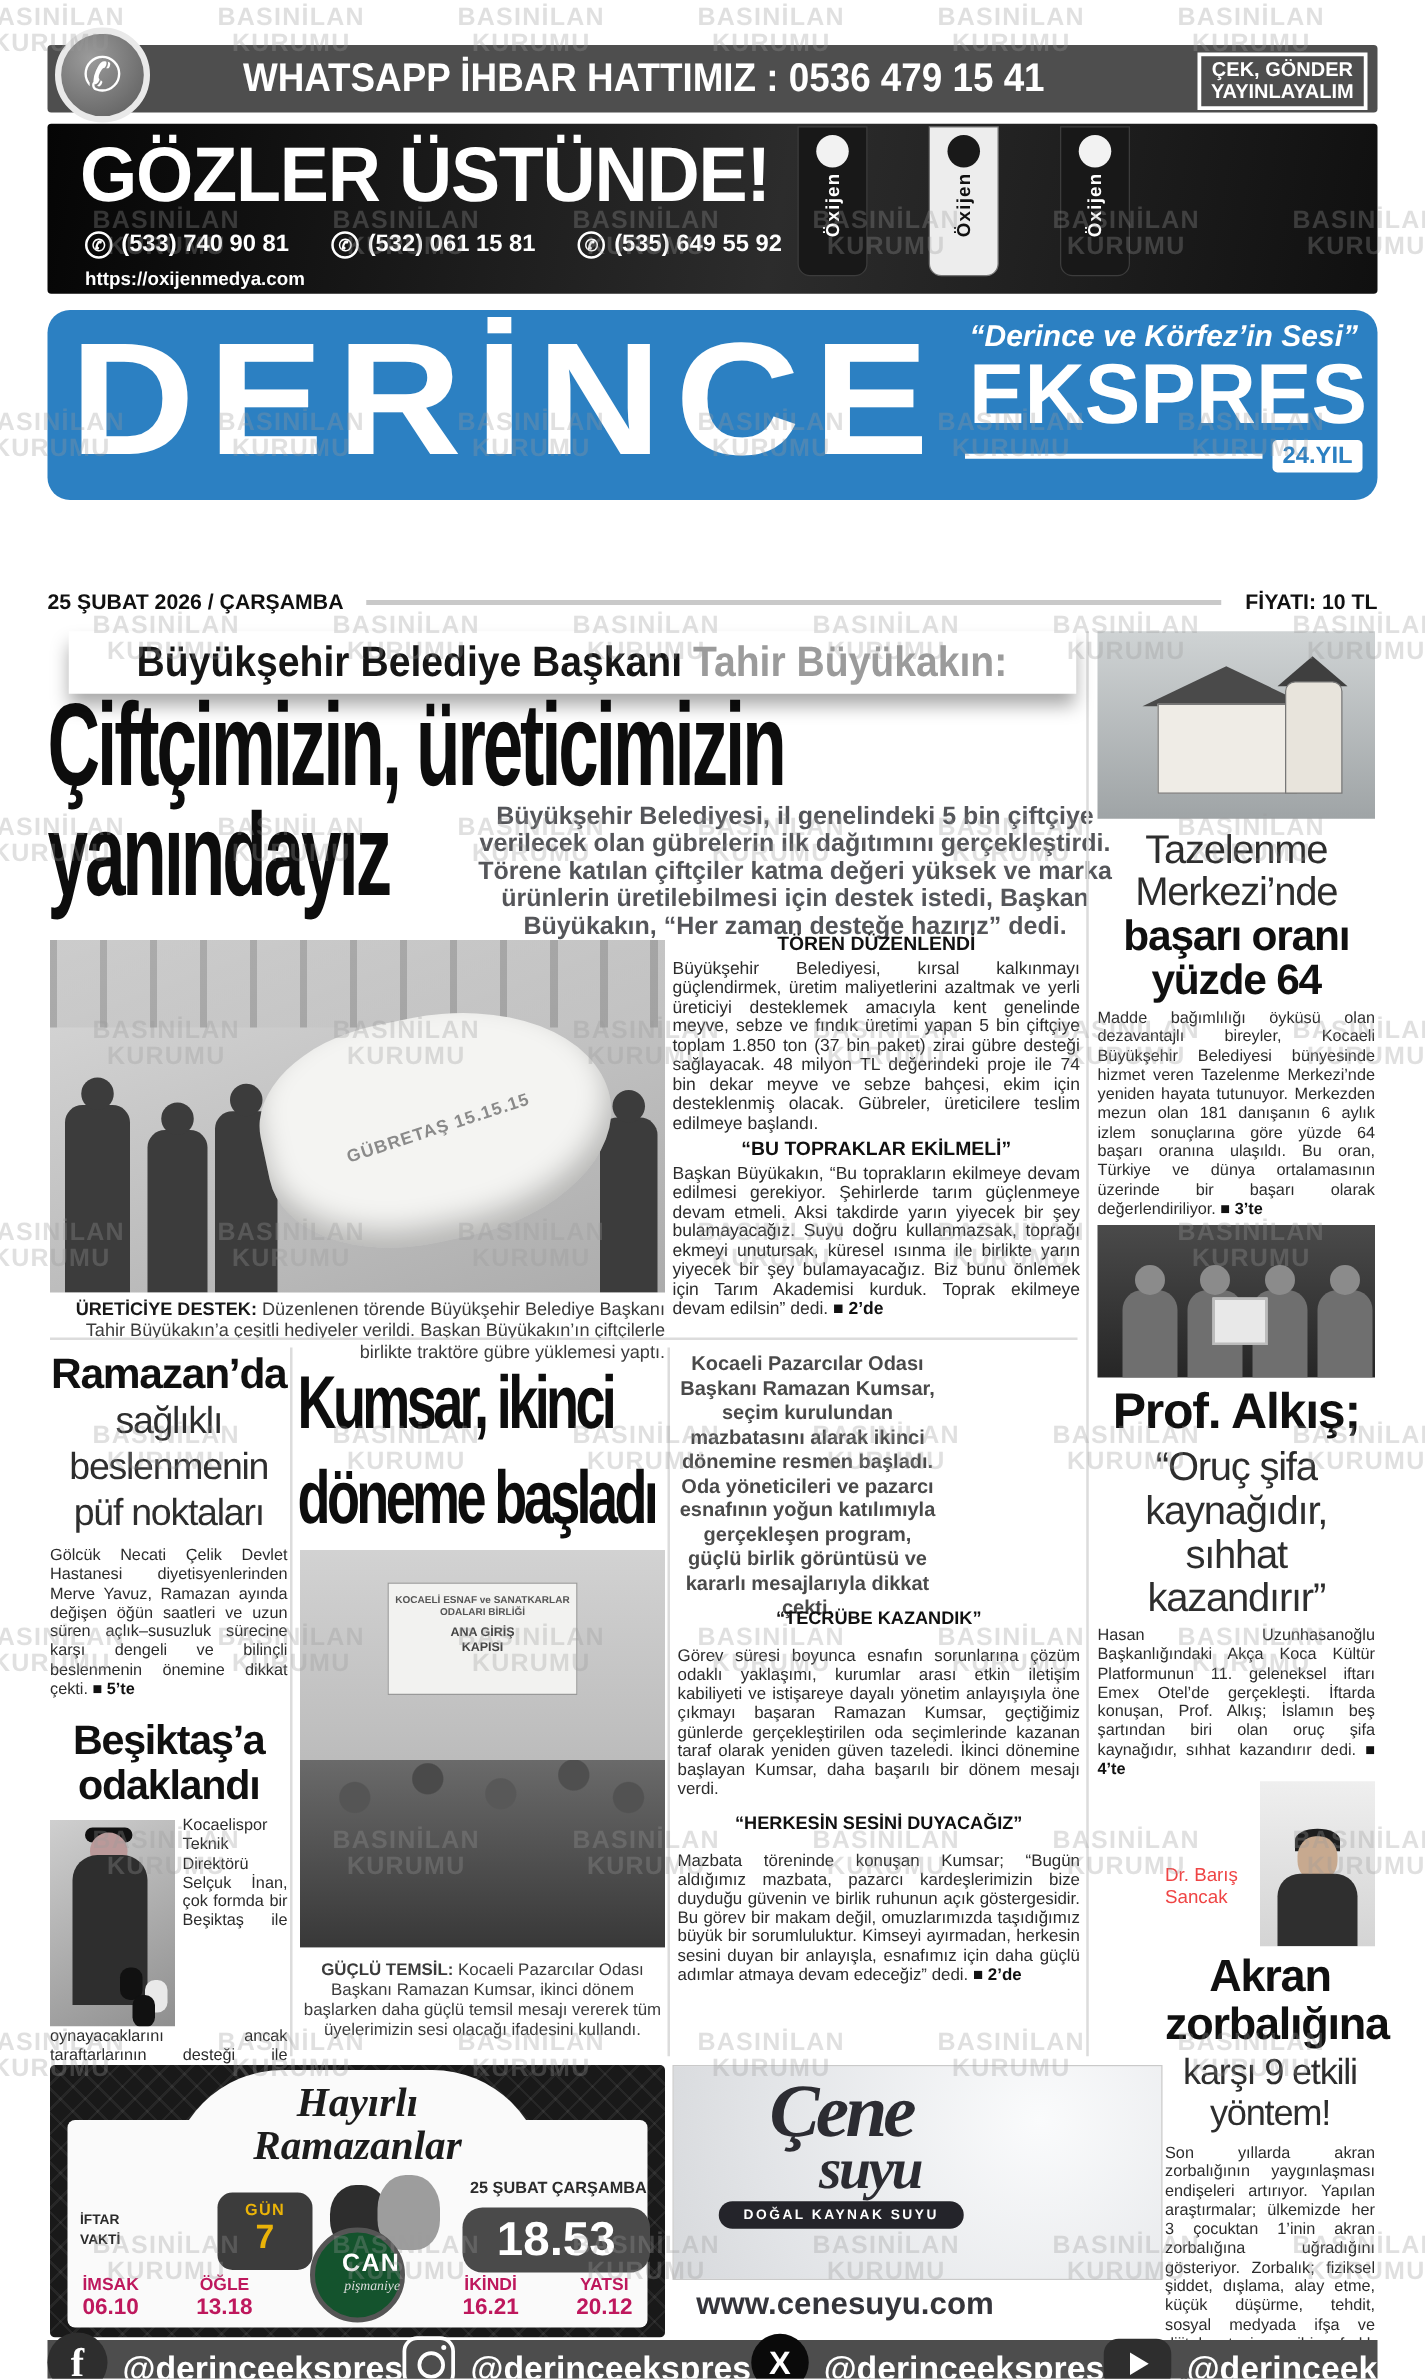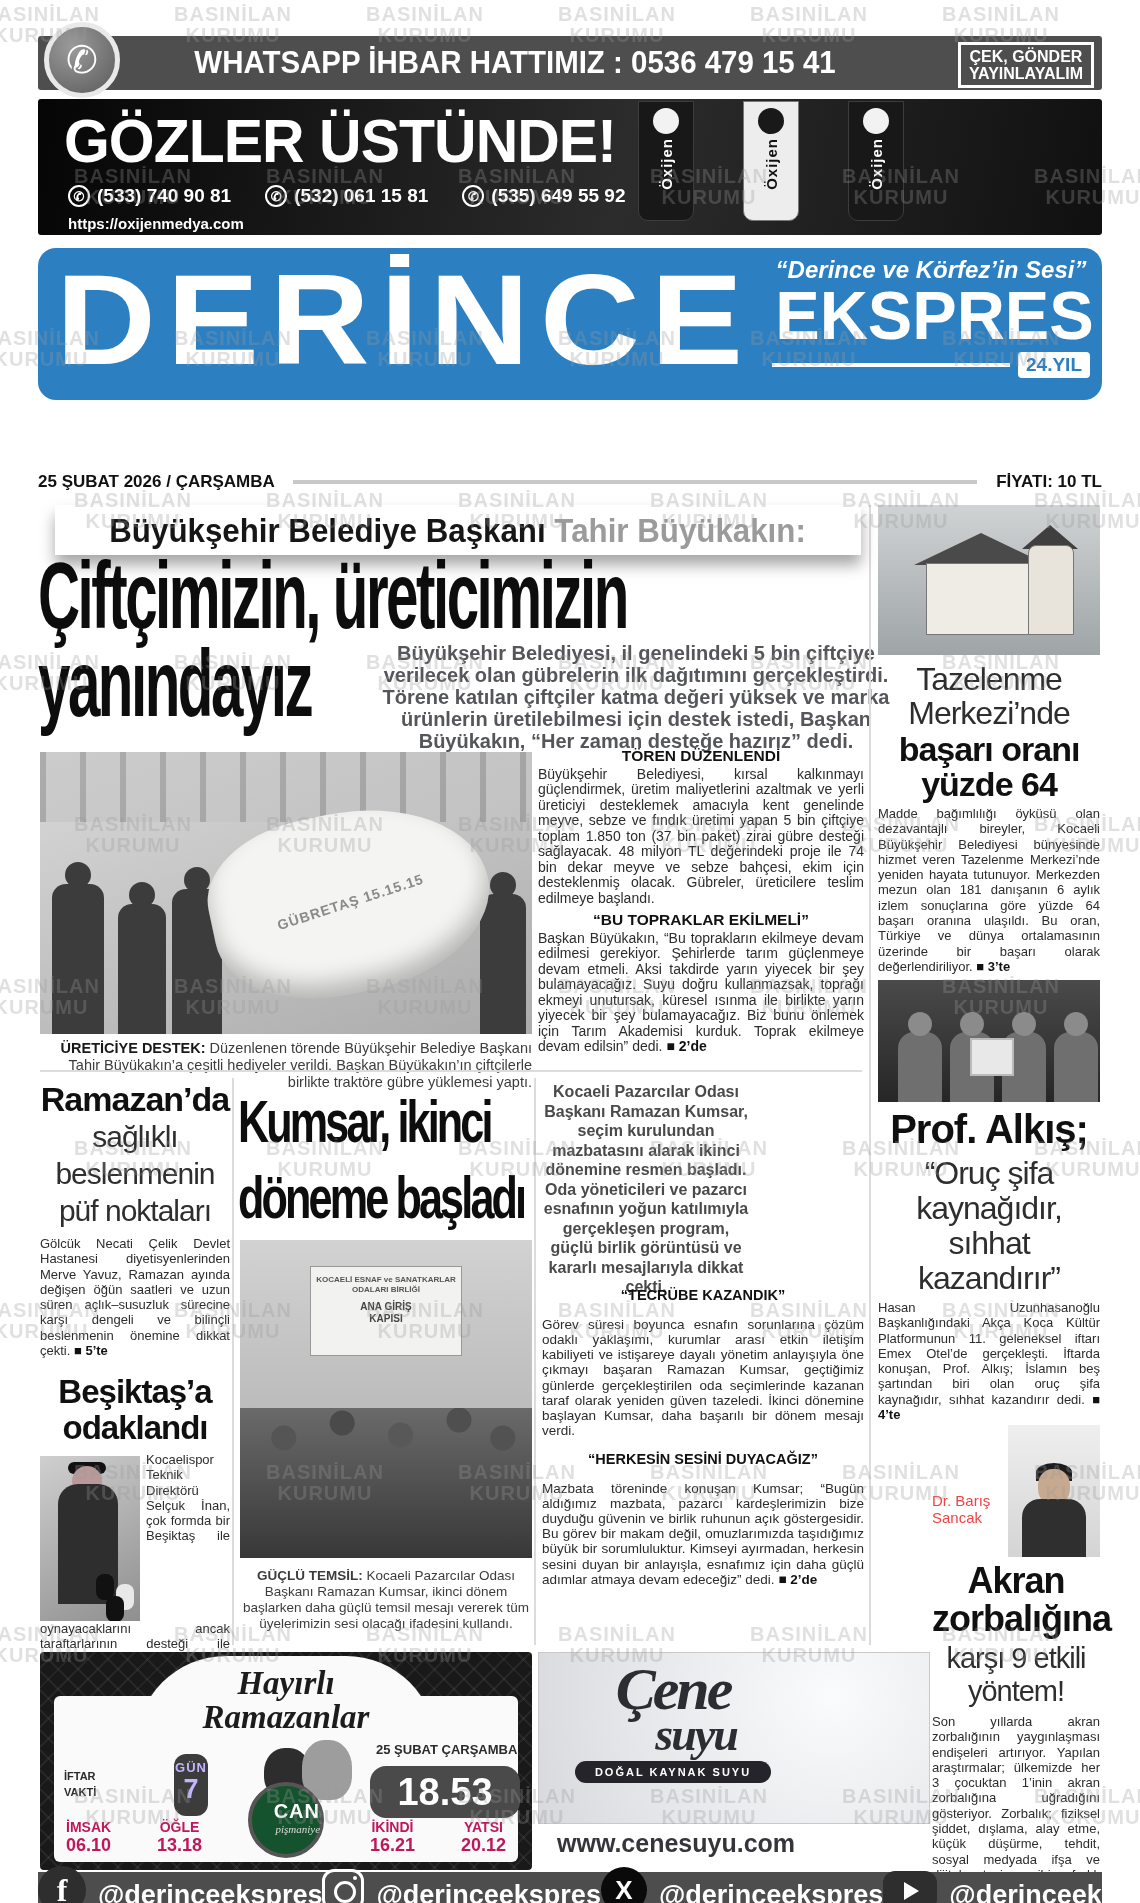--- a/index.html
+++ b/index.html
@@ -145,22 +145,22 @@
   
   .ramazan-ad{left:40px;top:1652px;width:492px;height:218px;background:#191919;border-radius:4px;
               background-image:repeating-linear-gradient(45deg,rgba(255,255,255,.06) 0 2px,transparent 2px 14px),
                                repeating-linear-gradient(-45deg,rgba(255,255,255,.06) 0 2px,transparent 2px 14px);}
   .ram-panel{position:absolute;left:14px;right:14px;top:44px;bottom:8px;background:#fafafa;border-radius:6px;}
   .ram-arch{position:absolute;left:50%;transform:translateX(-50%);top:-40px;width:300px;height:90px;
             background:#fafafa;border-radius:150px 150px 0 0;text-align:center;}
   .ram-title{font-family:"Liberation Serif",serif;font-style:italic;font-weight:bold;color:#1c1c1c;
              font-size:33px;line-height:34px;padding-top:10px;}
   .ram-label{position:absolute;font-weight:bold;color:#2b2b2b;}
-  .gun-badge{position:absolute;left:120px;top:58px;width:34px;height:62px;background:#3c3c3c;border-radius:12px;
-             color:#c4b5fd;text-align:center;}
+  .gun-badge{position:absolute;left:120px;top:58px;width:76px;height:62px;background:#3c3c3c;border-radius:12px;
+             color:#eab308;text-align:center;}
   .gun-badge .g1{font-size:13px;font-weight:bold;margin-top:6px;letter-spacing:1px;}
   .gun-badge .g2{font-size:27px;font-weight:bold;line-height:28px;}
   .delight1{position:absolute;left:210px;top:52px;width:46px;height:52px;background:#2d2d2d;border-radius:45%;}
   .delight2{position:absolute;left:248px;top:44px;width:50px;height:60px;background:#9d9d9d;border-radius:45% 45% 40% 40%;}
   .iftar-big{position:absolute;left:316px;top:70px;width:150px;height:52px;background:#4a4a4a;border-radius:16px;
              color:#fff;font-size:38px;font-weight:800;text-align:center;line-height:52px;}
   .ram-times{position:absolute;left:12px;right:12px;bottom:6px;display:flex;justify-content:space-between;align-items:flex-end;}
   .tcol{text-align:center;color:#be185d;}
   .tcol .tl{font-size:14px;font-weight:bold;line-height:15px;}
   .tcol .tv{font-size:18px;font-weight:800;}

